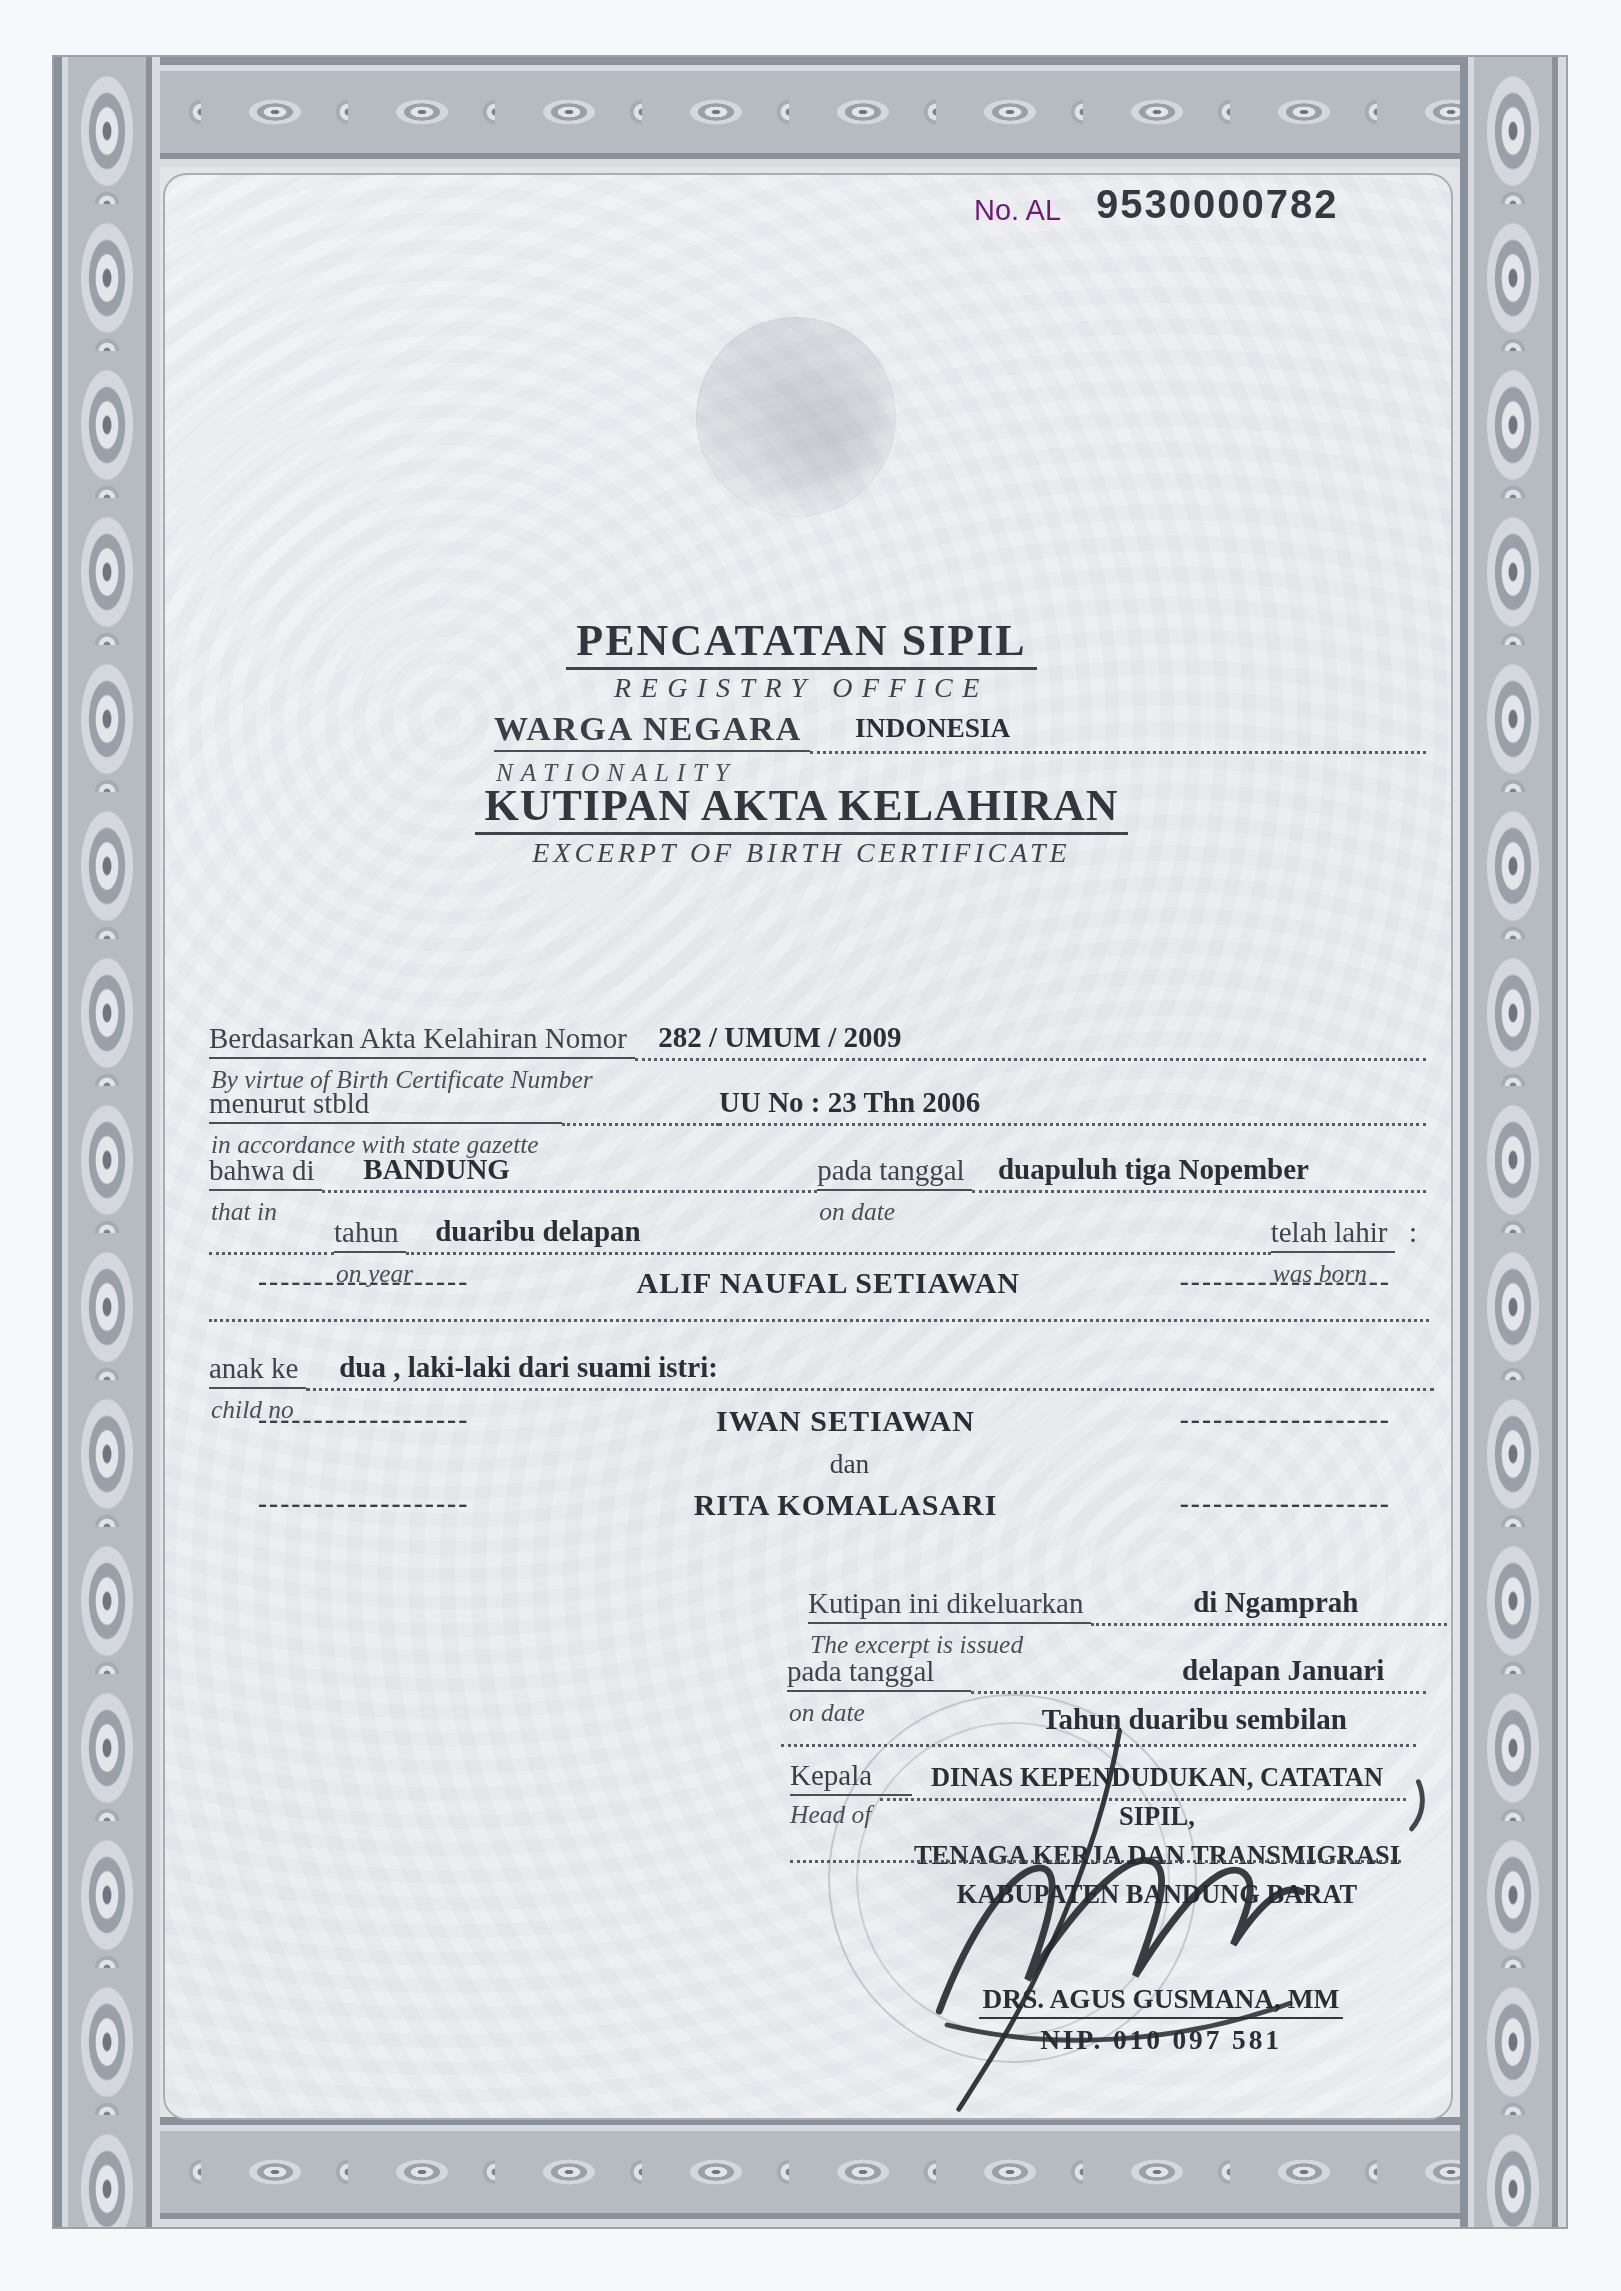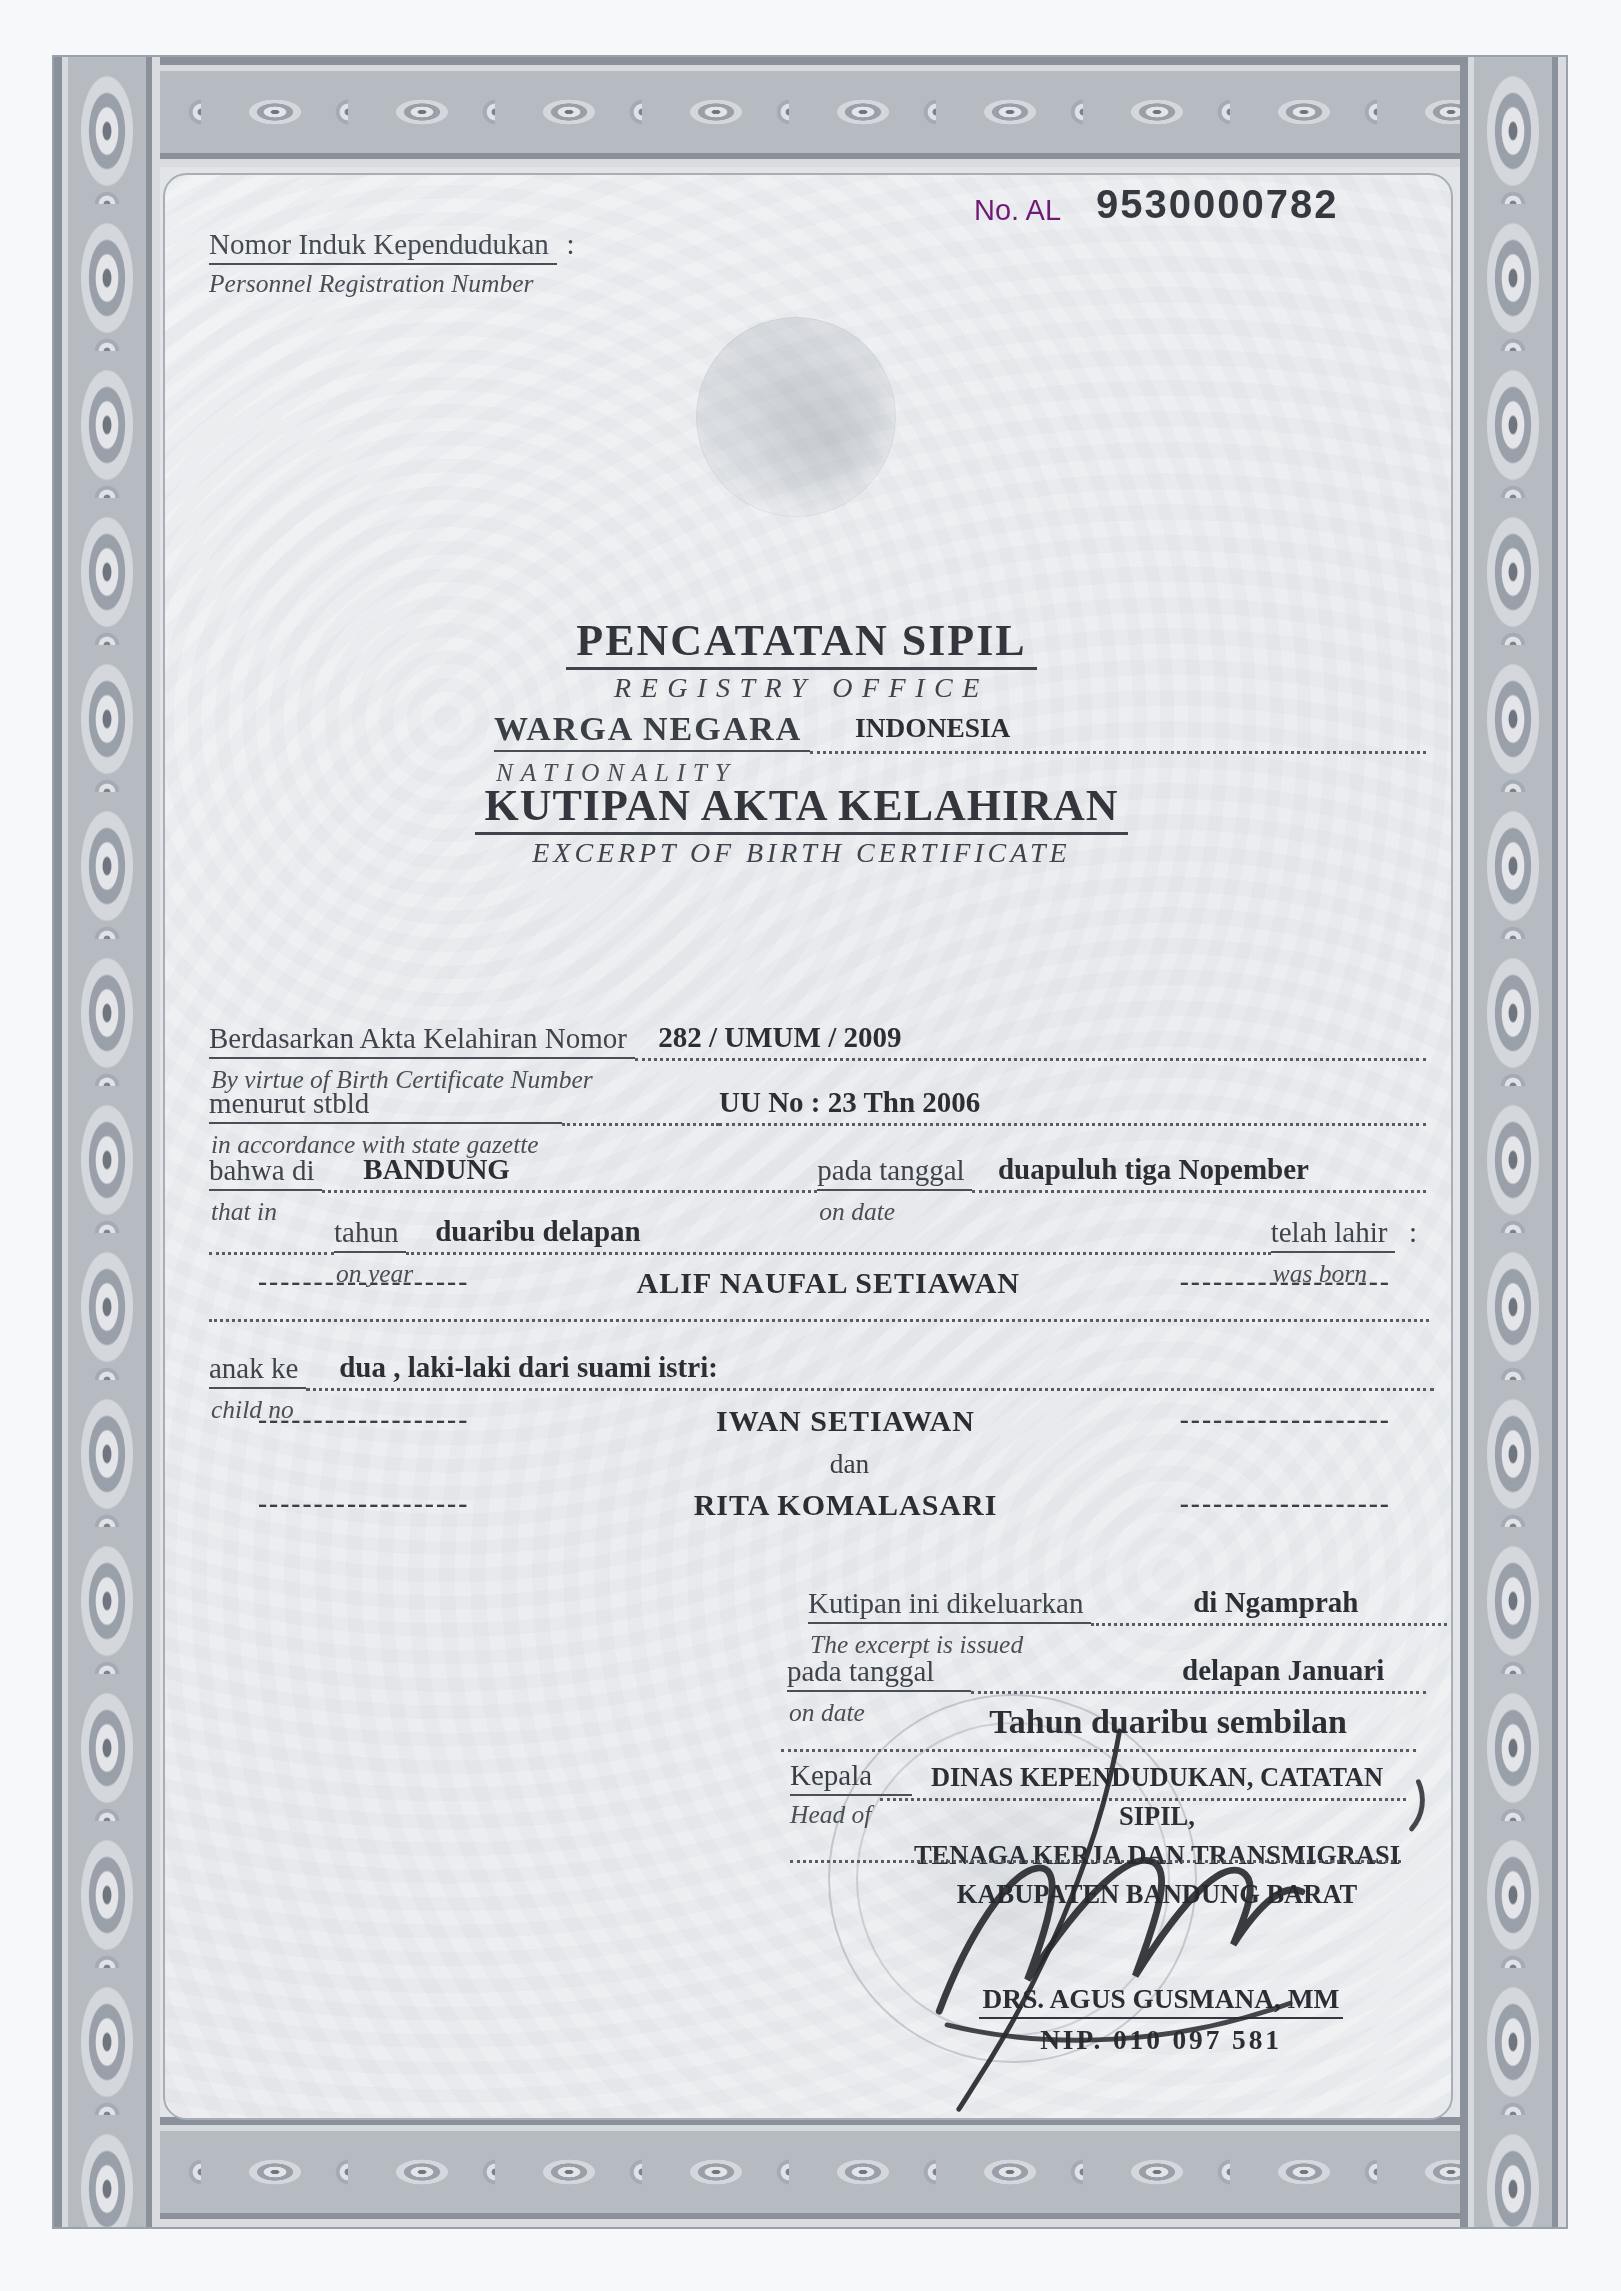--- a/index.html
+++ b/index.html
@@ -91,24 +91,20 @@
     <div class="band h top"></div>
     <div class="band h bottom"></div>
     <div class="band v left"></div>
     <div class="band v right"></div>
   </div>
   <div class="inner"></div>
 
   <div class="wm"></div>
   <div class="stamp"></div>
 
-  <div class="nik z-text">
-    <span class="lblmain">Nomor Induk Kependudukan</span><span class="colon">:</span>
-    <span class="lblen">Personnel Registration Number</span>
-  </div>
 
   <div class="no-label z-text">No. AL</div>
   <div class="no-value z-text">9530000782</div>
 
   <div class="cwrap z-text" style="top:617px;">
     <span class="t1">PENCATATAN SIPIL</span>
   </div>
   <div class="cwrap t1en z-text" style="top:672px;">REGISTRY OFFICE</div>
 
   <div class="natrow z-text">
@@ -206,21 +202,21 @@
   </div>
 
   <div class="frow z-text" style="left:787px;top:1654px;width:639px;">
     <span class="flbl">
       <span class="lblmain" style="min-width:184px;">pada tanggal</span>
       <span class="lblen">on date</span>
     </span>
     <span class="fv" style="padding-left:211px;"><span class="val" style="font-weight:600;">delapan Januari</span></span>
   </div>
 
-  <div class="abs z-text" style="left:781px;top:1703px;width:635px;text-align:right;font-size:34px;border-bottom:3.9px dotted #575b63;padding:0 69px 7.8px 0;box-sizing:border-box;">
+  <div class="abs z-text" style="left:781px;top:1703px;width:635px;text-align:right;font-size:29px;border-bottom:3.9px dotted #575b63;padding:0 69px 7.8px 0;box-sizing:border-box;">
     <span class="val" style="font-weight:600;">Tahun duaribu sembilan</span>
   </div>
 
   <div class="abs z-text" style="left:790px;top:1758px;font-size:29px;">
     <span class="lblmain" style="min-width:122px;">Kepala</span>
     <span class="lblen">Head of</span>
   </div>
   <div class="headlines">
     <span style="display:block;">DINAS KEPENDUDUKAN, CATATAN SIPIL,</span>
     <span style="display:block;">TENAGA KERJA DAN TRANSMIGRASI</span>

